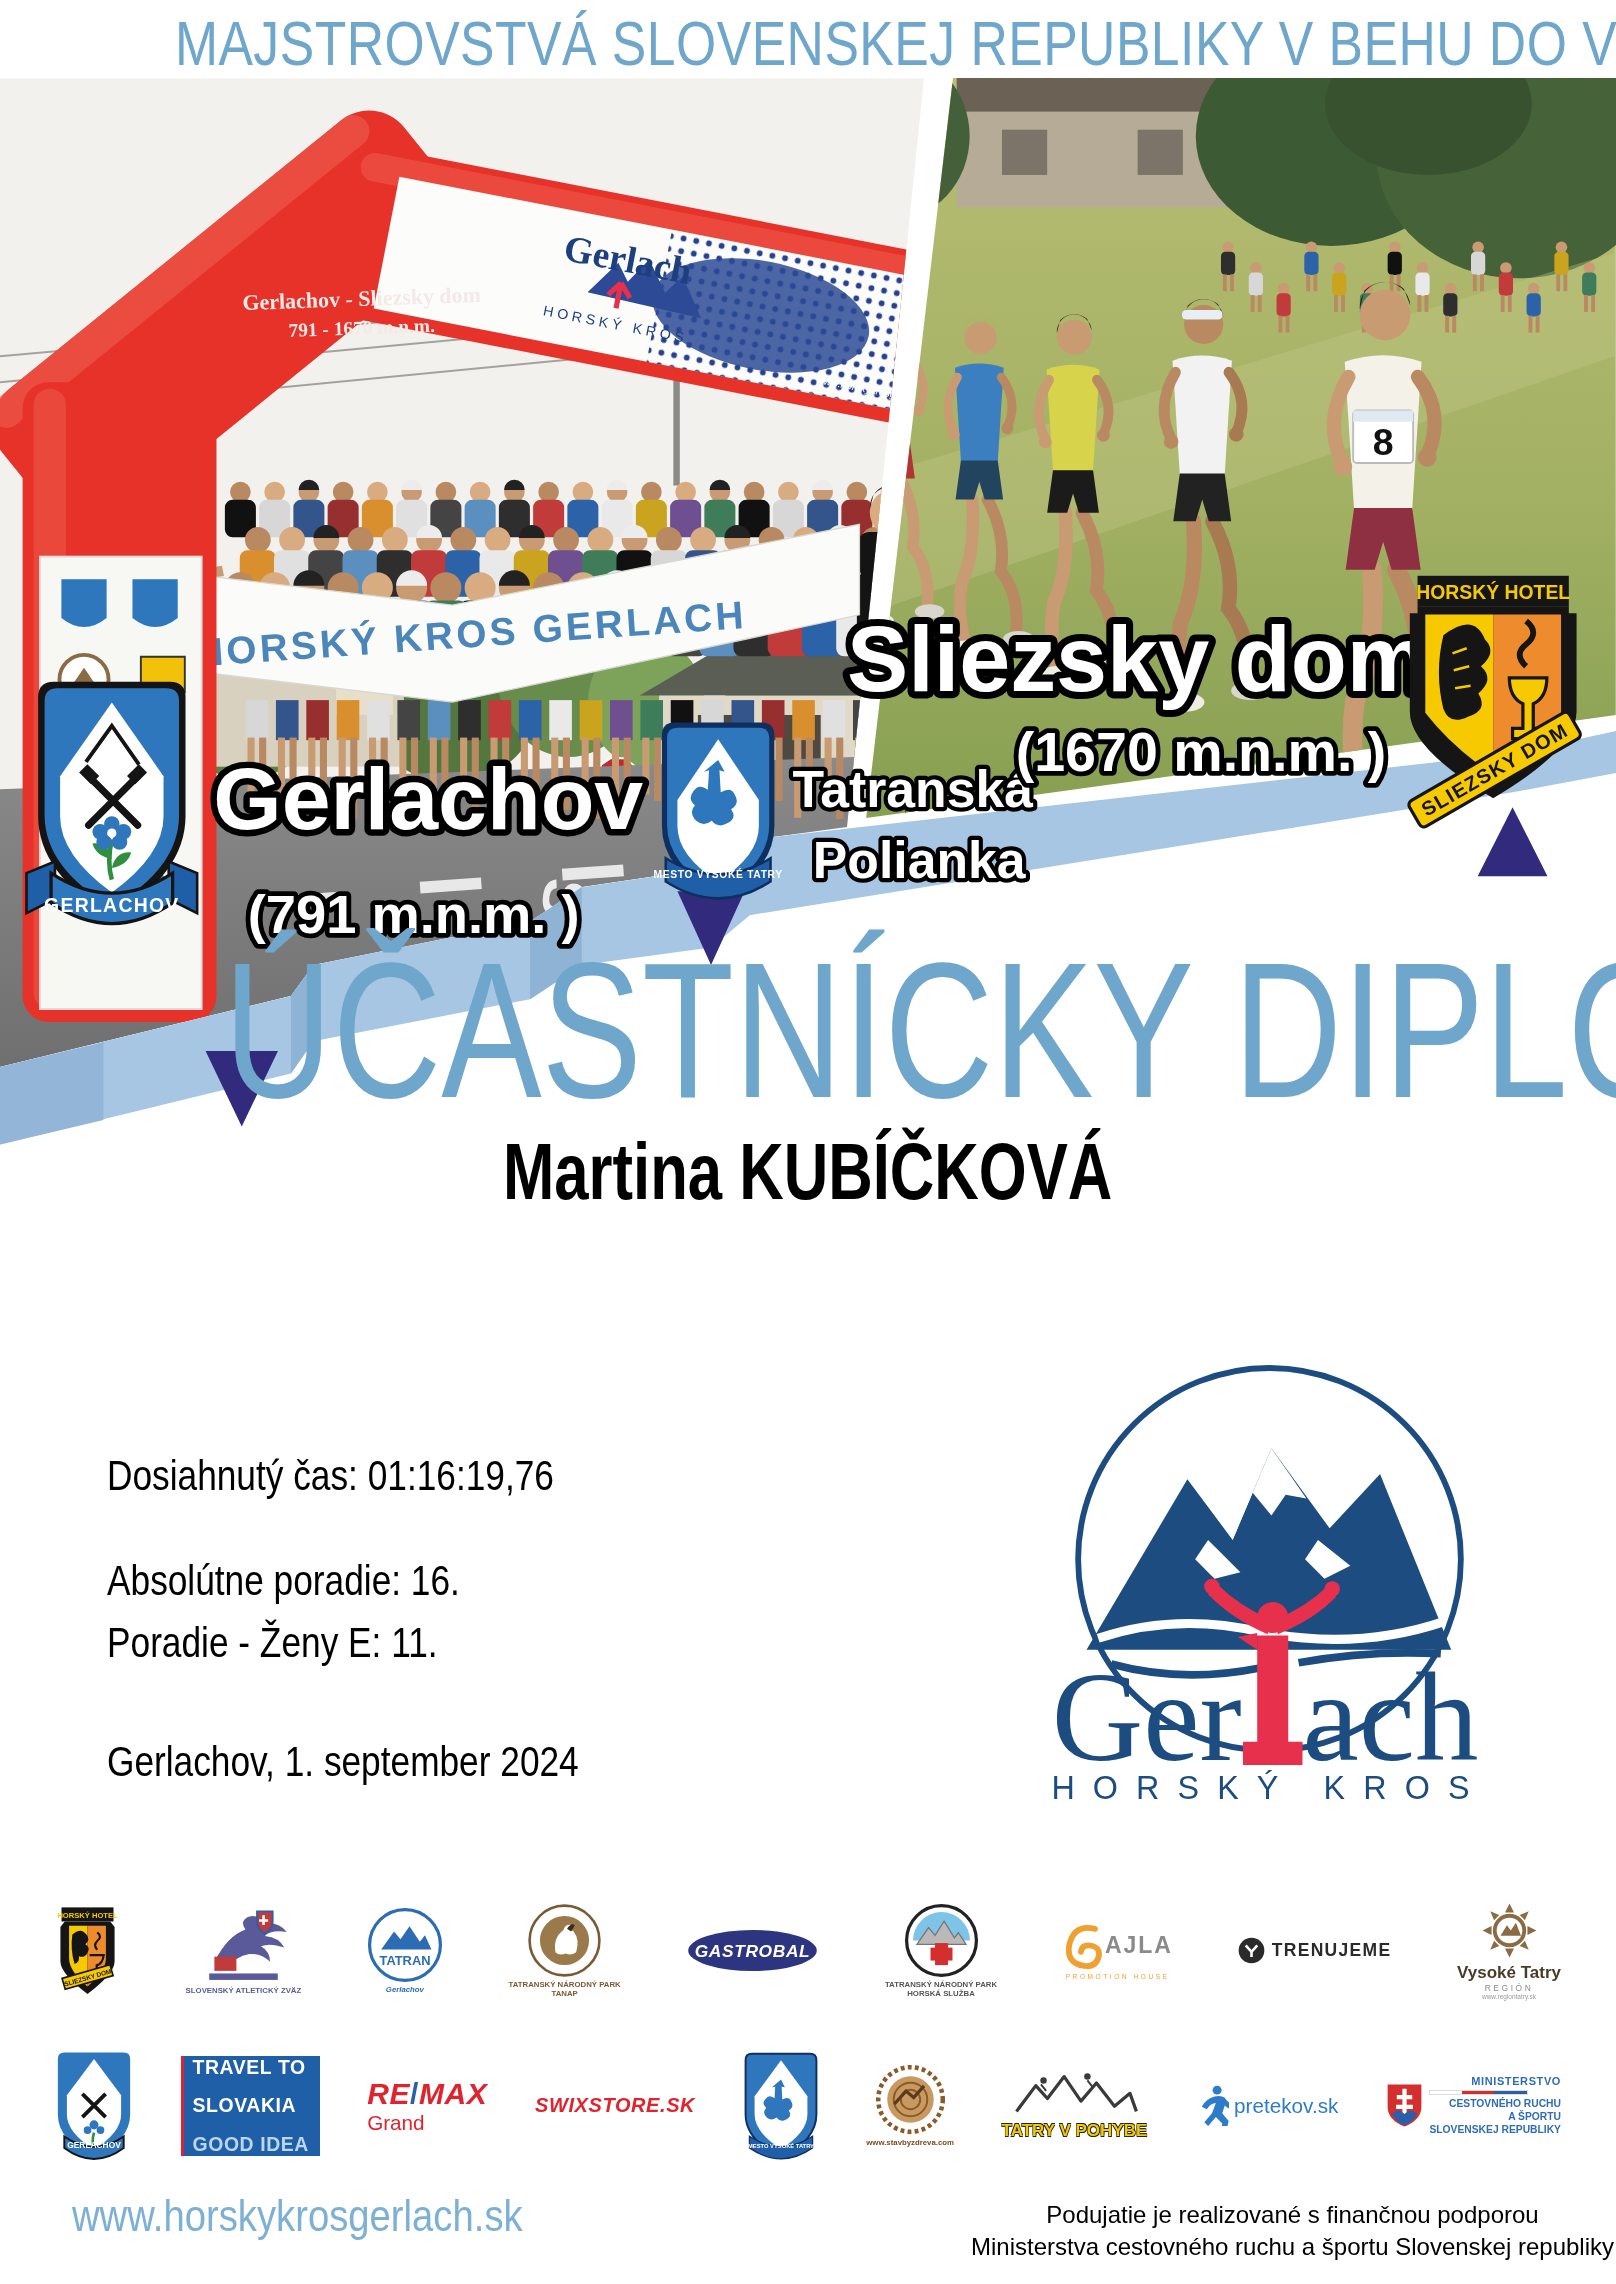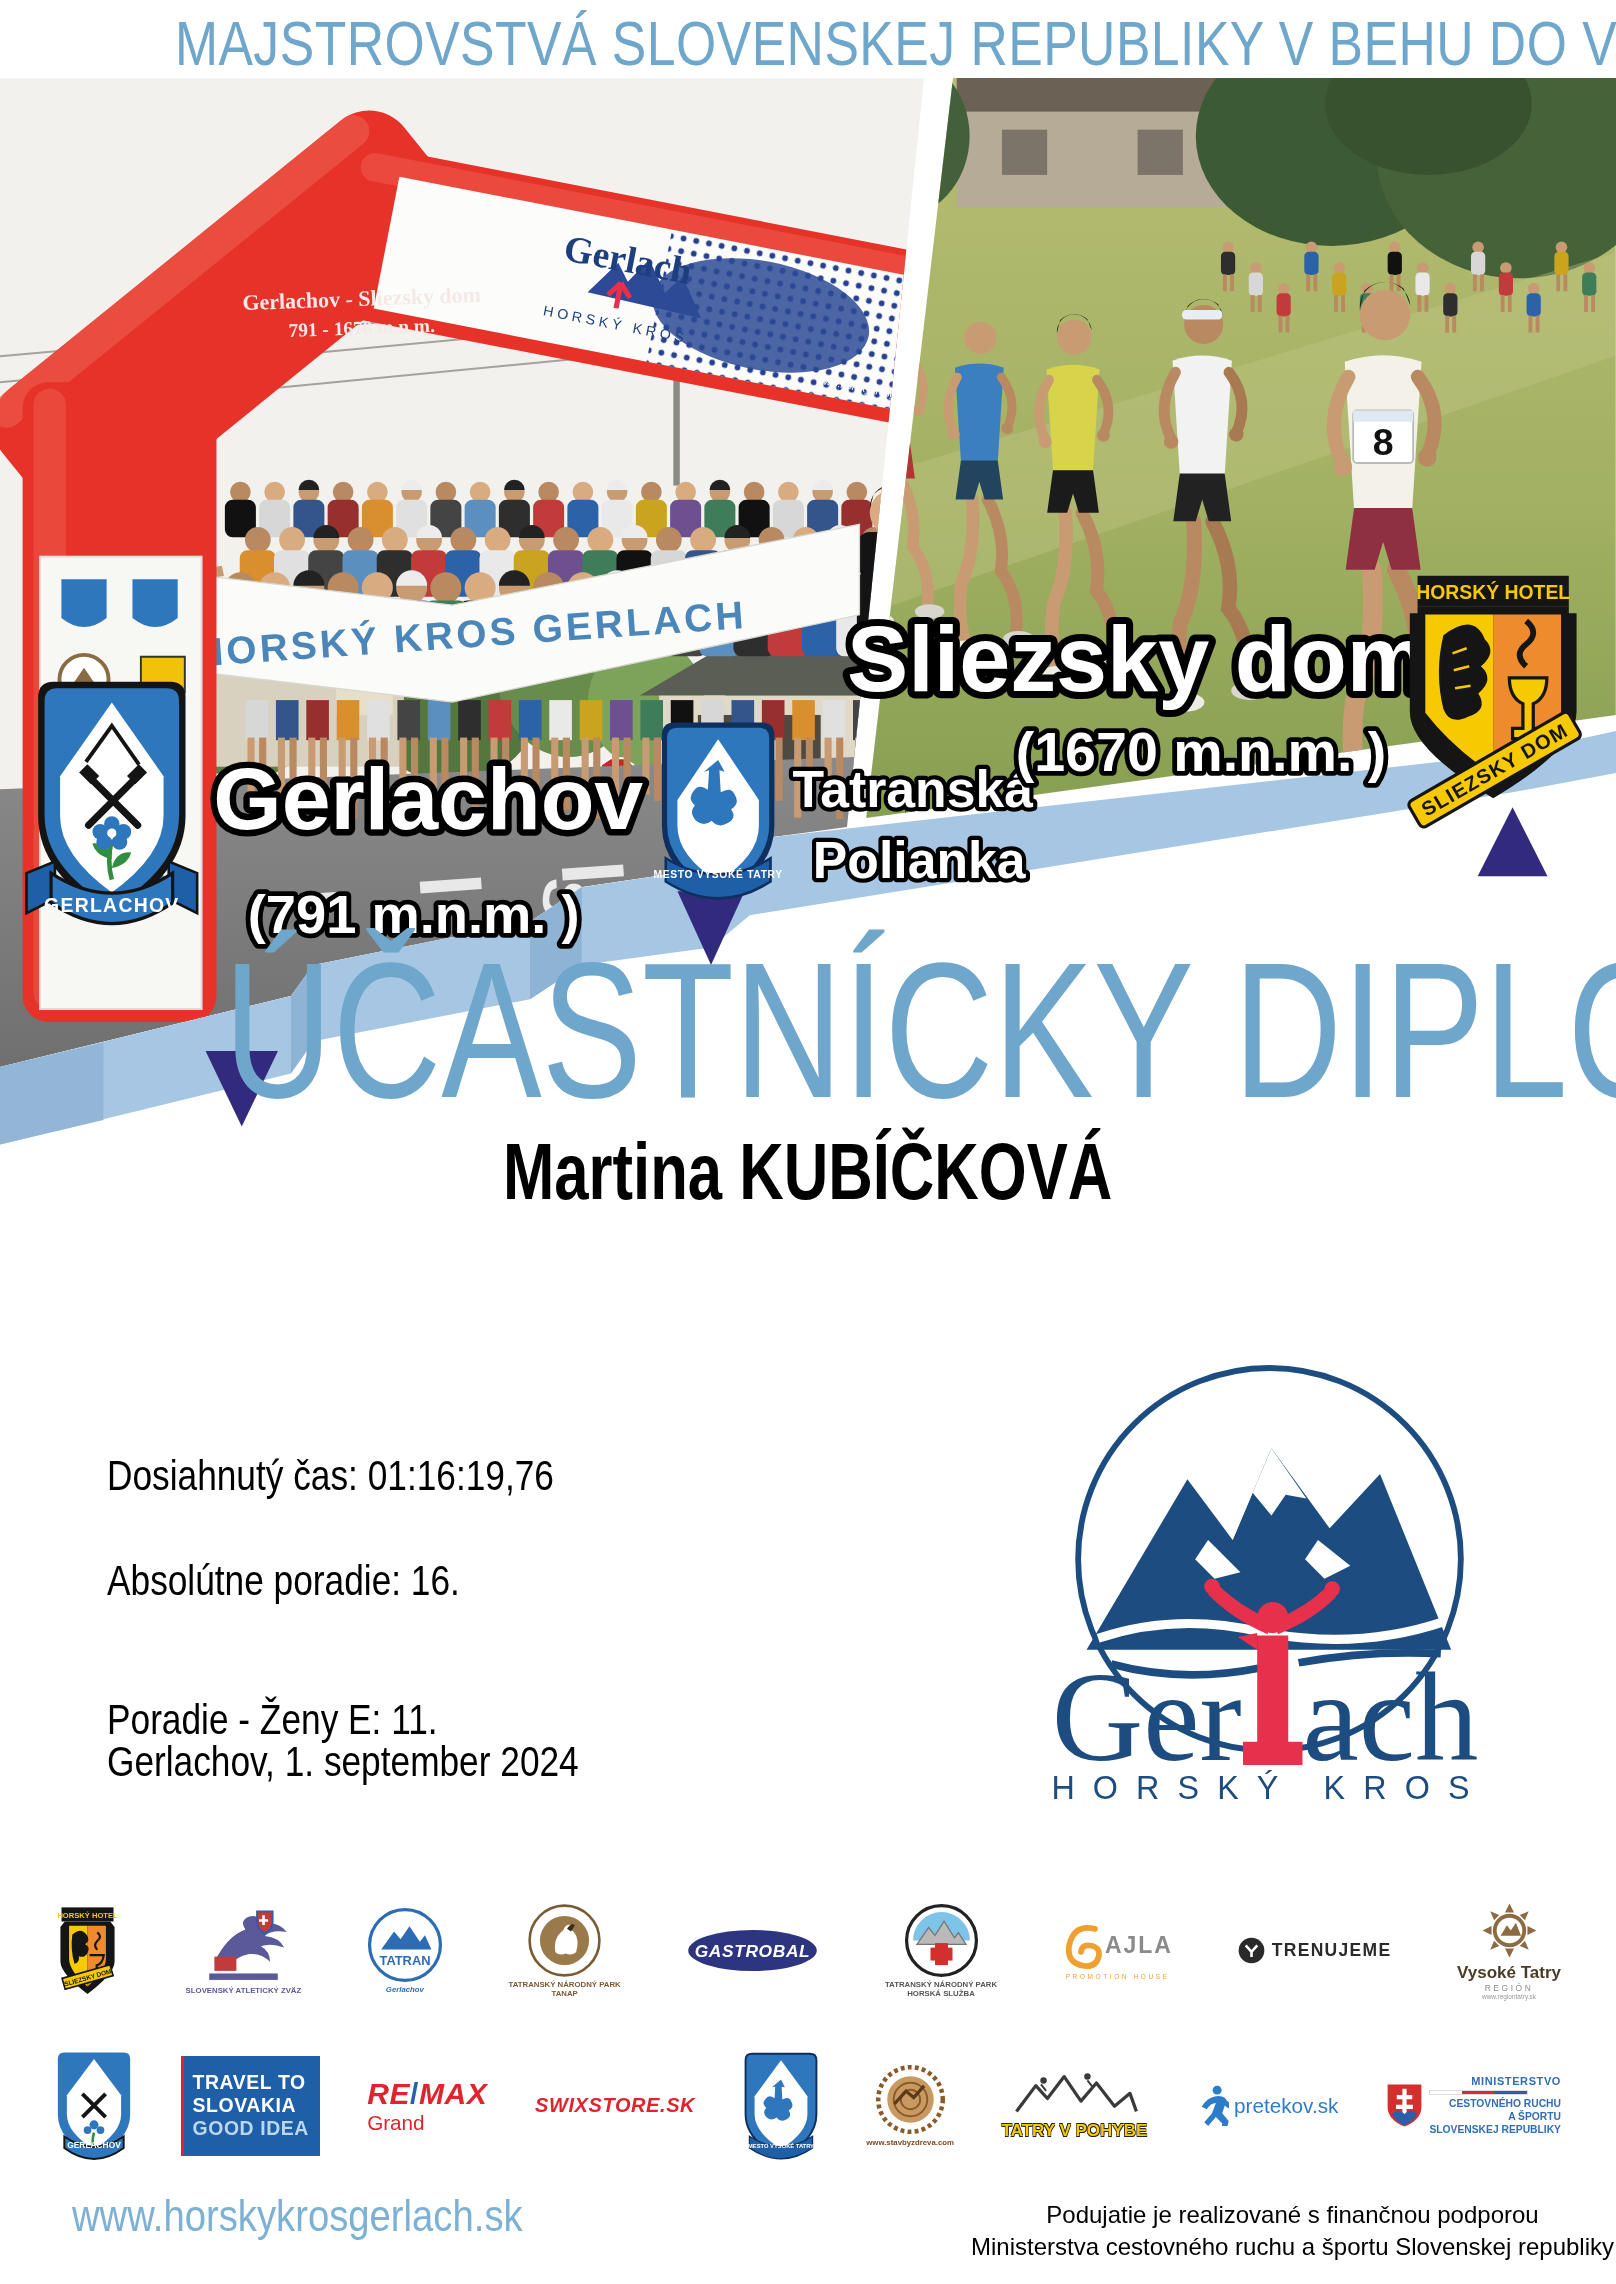--- a/index.html
+++ b/index.html
@@ -25,21 +25,21 @@
   #footer-support{left:963px;width:659px;top:2199px;text-align:center;font-size:24px;line-height:32px;font-weight:400;}
   .sponsor-row{position:absolute;left:55px;right:55px;display:flex;justify-content:space-between;align-items:center;}
   #sponsor-row-1{top:1884px;height:133px;}
   #sponsor-row-2{top:2036px;height:139px;}
   .sponsor{display:flex;flex-direction:column;align-items:center;justify-content:center;gap:2.6px;text-align:center;}
   .cap{font-size:7.8px;font-weight:700;color:#555;line-height:9px;}
   .min-row{display:flex;align-items:center;gap:6.5px;}
   .min-txt{font-size:10.3px;font-weight:700;color:#2f6db8;line-height:13px;text-align:right;}
   .min-txt .l0{font-size:11px;letter-spacing:0.6px;}
   .bar{height:3.2px;width:97px;margin:1.9px 0;background:linear-gradient(90deg,#fff 0 33%,#d32f2f 33% 66%,#2c5faa 66%);border:0.6px solid #ddd;}
-  .tbox{background:#1f5fa8;color:#fff;width:139px;height:100px;display:flex;flex-direction:column;justify-content:center;
+  .tbox{background:#1f5fa8;color:#fff;width:139px;height:100px;display:flex;flex-direction:column;justify-content:space-between;
         padding-left:9px;text-align:left;border-left:3.9px solid #d23;box-sizing:border-box;}
   .tbox .a{font-size:19.4px;font-weight:700;line-height:23px;letter-spacing:0.6px;}
   .tbox .b{font-size:19.4px;font-weight:700;line-height:23px;color:#bcd6ee;letter-spacing:0.6px;}
   .remax .a{font-size:30px;font-weight:700;color:#e0232d;font-style:italic;letter-spacing:0.6px;}
   .remax .a i{color:#2c5faa;font-style:normal;}
   .remax .b{font-size:20.7px;color:#e0232d;text-align:left;}
   .swix{font-size:20px;font-weight:700;font-style:italic;color:#e0232d;letter-spacing:0.6px;}
   .pret{font-size:20.7px;color:#2d7cc9;font-weight:400;}
   .tren{font-size:17.5px;font-weight:700;color:#2a2a2a;letter-spacing:1.3px;}
   .gaj .a{font-size:23px;font-weight:700;color:#8a8a8a;letter-spacing:1.9px;}
@@ -632,21 +632,21 @@
     <span class="sqz" style="--sx:.78">Martina KUBÍČKOVÁ</span>
   </div>
 
 
   <div class="abs result-line" style="top:1422px">
     <span class="sqzL">Dosiahnutý čas: 01:16:19,76</span>
   </div>
   <div class="abs result-line" style="top:1527px">
     <span class="sqzL">Absolútne poradie: 16.</span>
   </div>
-  <div class="abs result-line" style="top:1666px">
+  <div class="abs result-line" style="top:1589px">
     <span class="sqzL">Poradie - Ženy E: 11.</span>
   </div>
   <div class="abs result-line" style="top:1708px">
     <span class="sqzL">Gerlachov, 1. september 2024</span>
   </div>
 
   <div class="abs" style="left:1014px;top:1346px">
     <svg width="511" height="459" viewBox="0 0 790 710">
       <circle cx="395" cy="330" r="296" fill="#ffffff" stroke="#1d4d80" stroke-width="9"></circle>
       <g>

